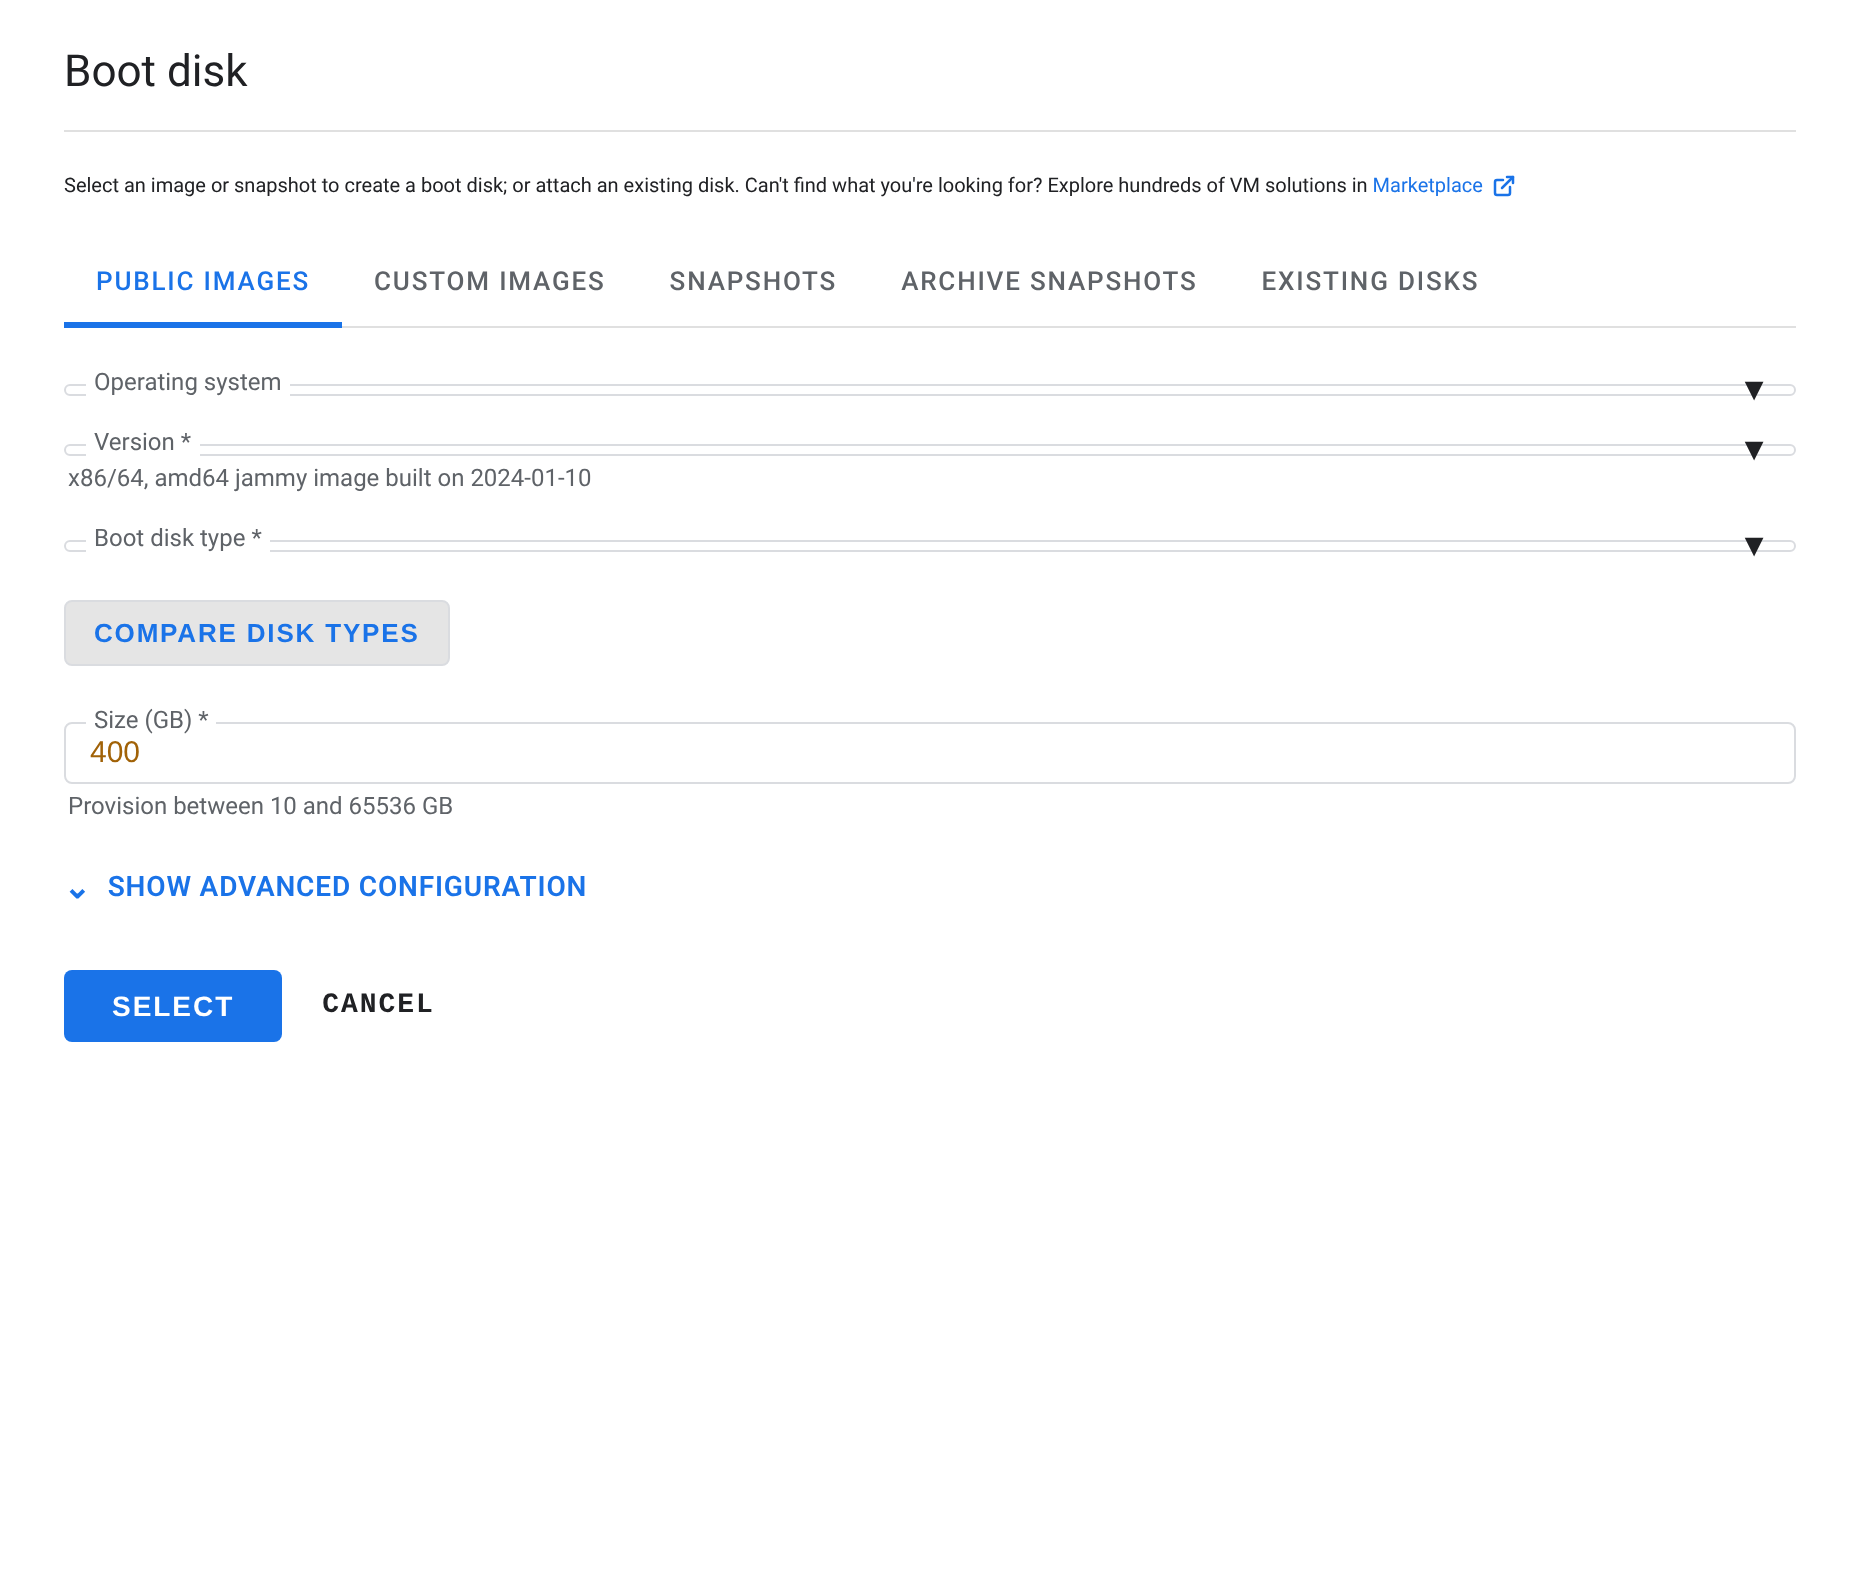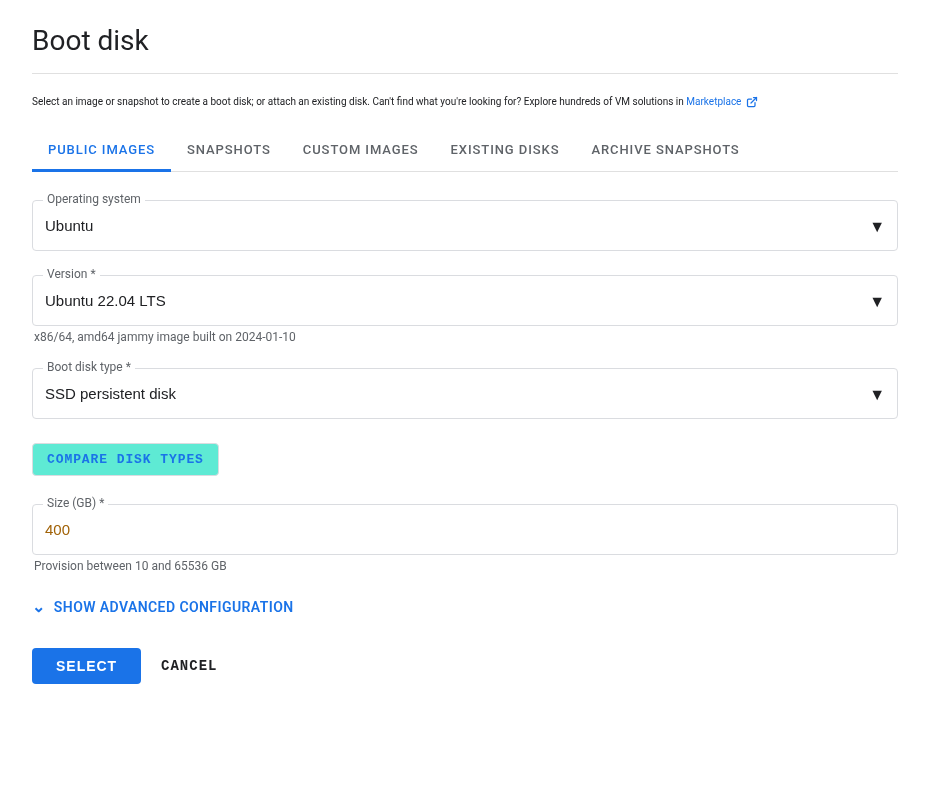--- a/index.html
+++ b/index.html
@@ -8,21 +8,21 @@
       font-size: 14px;
       color: #202124;
       background: #fff;
       width: 930px;
       min-height: 788px;
     }
     .dialog {
       padding: 24px 32px 32px 32px;
     }
     .dialog-title {
-      font-size: 28px;
+      font-size: 22px;
       font-weight: 400;
       color: #202124;
       margin-bottom: 16px;
     }
     .divider {
       border: none;
       border-top: 1px solid #e0e0e0;
       margin-bottom: 20px;
     }
     .description {
@@ -68,21 +68,21 @@
     }
 
     
     .form-group {
       margin-bottom: 24px;
     }
     .field-wrapper {
       position: relative;
       border: 1px solid #dadce0;
       border-radius: 4px;
-      padding: 12px 12px;
+      padding: 2px 12px;
       background: #fff;
     }
     .field-label {
       position: absolute;
       top: -9px;
       left: 10px;
       background: #fff;
       padding: 0 4px;
       font-size: 12px;
       color: #5f6368;
@@ -125,32 +125,31 @@
       font-size: 15px;
       color: #a16207;
       background: transparent;
       padding-top: 4px;
       padding-bottom: 4px;
     }
 
     
     .btn-outline {
       border: 1px solid #dadce0;
-      background: #5eead4;
+      background: #e5e5e5;
       color: #1a73e8;
       font-size: 13px;
       font-weight: 600;
       letter-spacing: 0.07em;
       text-transform: uppercase;
       padding: 8px 14px;
       border-radius: 4px;
       cursor: pointer;
       margin-bottom: 28px;
       display: inline-block;
-      font-family: Liberation Mono, monospace;
     }
 
     
     .advanced-toggle {
       display: flex;
       align-items: center;
       gap: 8px;
       color: #1a73e8;
       font-size: 14px;
       font-weight: 600;
@@ -214,78 +213,58 @@
       </svg>
     </a>
   </p>
 
   
   <div class="tabs">
     <div class="tab active">
       <span>PUBLIC IMAGES</span>
     </div>
     <div class="tab">
+      <span>CUSTOM IMAGES</span>
+    </div>
+    <div class="tab">
       <span>SNAPSHOTS</span>
     </div>
     <div class="tab">
-      <span>CUSTOM IMAGES</span>
+      <span>ARCHIVE SNAPSHOTS</span>
     </div>
     <div class="tab">
       <span>EXISTING DISKS</span>
     </div>
-    <div class="tab">
-      <span>ARCHIVE SNAPSHOTS</span>
-    </div>
   </div>
 
   
   <div class="form-group">
     <div class="field-wrapper">
       <span class="field-label">Operating system</span>
-      <select class="field-select">
-        <option>Ubuntu</option>
-        <option>Debian</option>
-        <option>CentOS</option>
-        <option>Rocky Linux</option>
-        <option>SUSE Linux</option>
-        <option>Windows Server</option>
-        <option>Container-Optimized OS</option>
-      </select>
       <span class="select-arrow">▼</span>
     </div>
   </div>
 
   
   <div class="form-group">
     <div class="field-wrapper">
       <span class="field-label">
         <span>Version</span> *
       </span>
-      <select class="field-select">
-        <option>Ubuntu 22.04 LTS</option>
-        <option>Ubuntu 20.04 LTS</option>
-        <option>Ubuntu 18.04 LTS</option>
-      </select>
       <span class="select-arrow">▼</span>
     </div>
     <div class="field-hint">x86/64, amd64 jammy image built on 2024-01-10</div>
   </div>
 
   
   <div class="form-group">
     <div class="field-wrapper">
       <span class="field-label">
         <span>Boot disk type</span> *
       </span>
-      <select class="field-select">
-        <option>SSD persistent disk</option>
-        <option>Balanced persistent disk</option>
-        <option>Standard persistent disk</option>
-        <option>Extreme persistent disk</option>
-      </select>
       <span class="select-arrow">▼</span>
     </div>
   </div>
 
   
   <button class="btn-outline">COMPARE DISK TYPES</button>
 
   
   <div class="form-group">
     <div class="field-wrapper">

